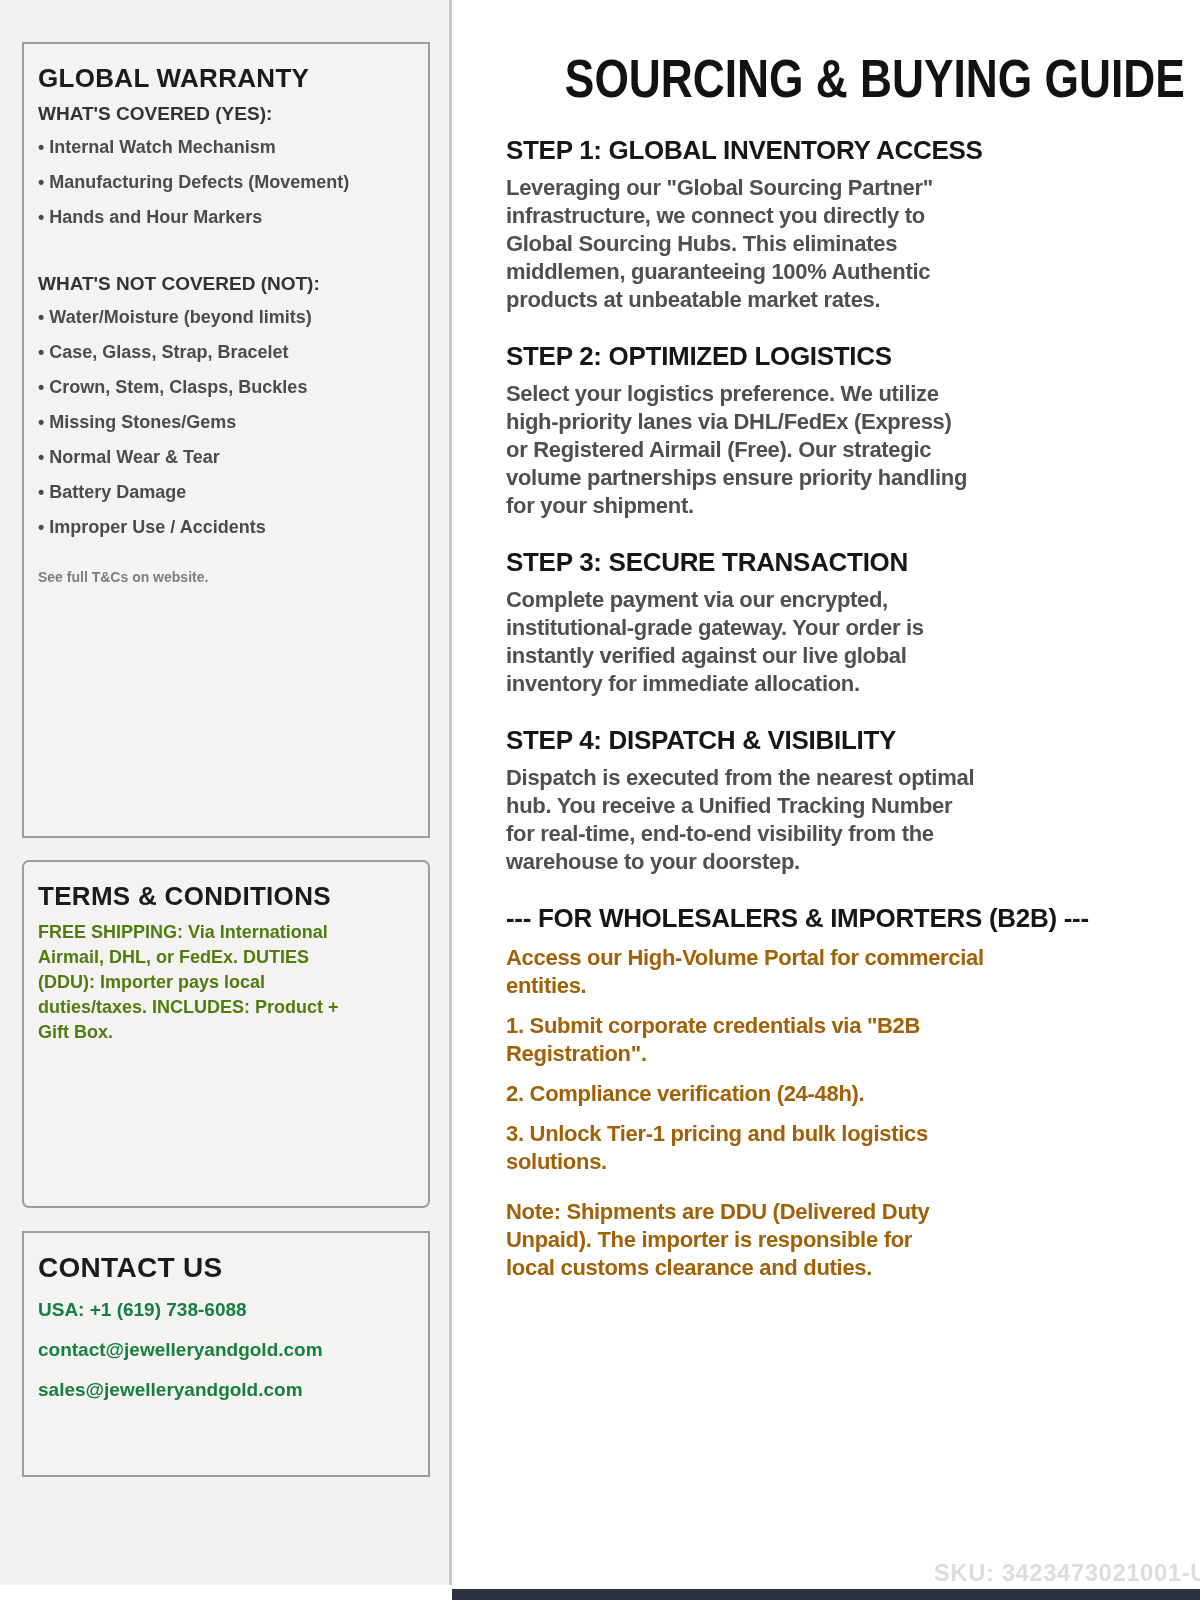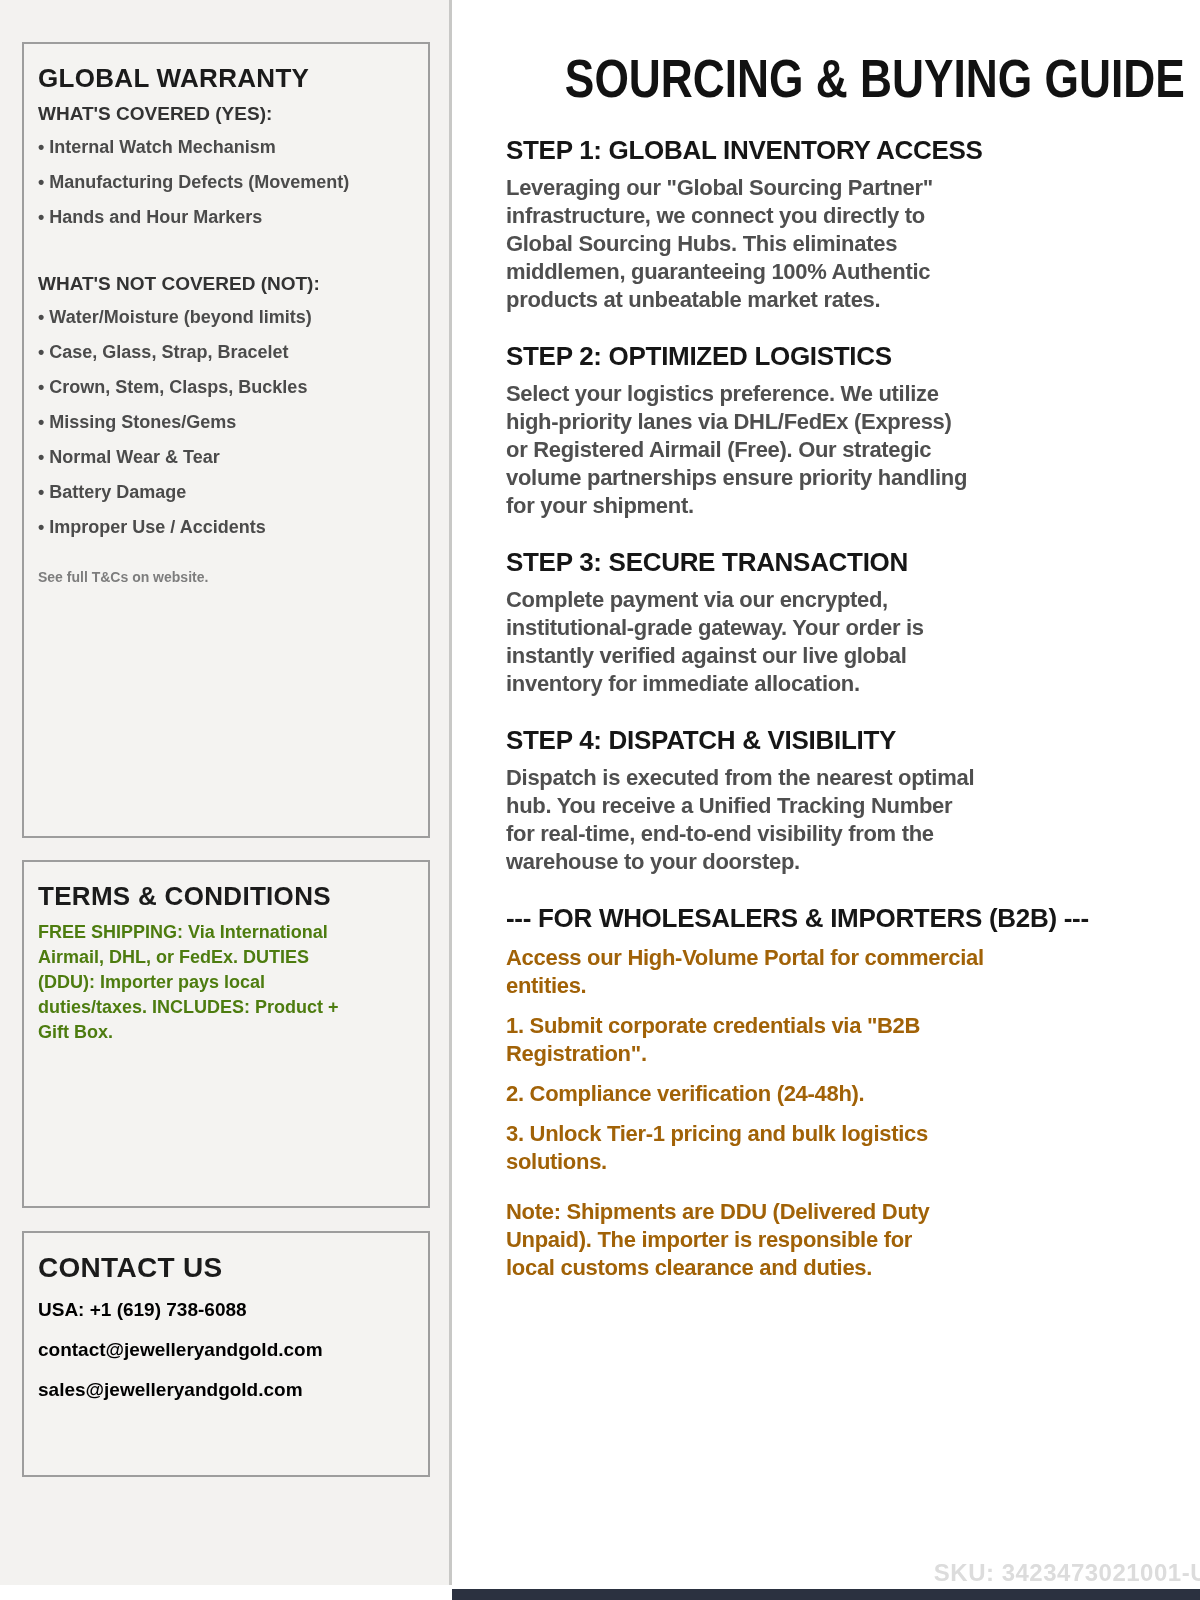--- a/index.html
+++ b/index.html
@@ -20,21 +20,21 @@
     box-sizing: border-box;
   }
   .panel {
     position: absolute; left: 22px; width: 408px;
     border: 2px solid #9d9d9d;
     box-sizing: border-box;
     padding: 18px 14px 0 14px;
     background: #f4f3f1;
   }
   .panel-warranty { top: 42px;  height: 796px; }
-  .panel-terms    { top: 860px; height: 348px; }
+  .panel-terms    { top: 860px; height: 348px; border-radius: 7px; }
   .panel-contact  { top: 1231px; height: 246px; }
 
   .panel-title {
     margin: 0 0 8px 0;
     font-size: 26px; line-height: 32px; font-weight: 800;
     color: #1b1b1b; letter-spacing: 0.3px;
   }
   .panel-contact .panel-title { font-size: 28px; line-height: 34px; margin-bottom: 14px; }
 
   .sub-title {
@@ -59,21 +59,21 @@
 
   .terms-body {
     margin: 0;
     font-size: 18px; line-height: 25px; font-weight: 700;
     color: #4d7c0f;
     white-space: pre-line;
   }
 
   .contact-line {
     font-size: 19px; line-height: 22px; font-weight: 700;
-    color: #000000; margin: 0 0 18px 0;
+    color: #15803d; margin: 0 0 18px 0;
   }
 
   
   .main {
     position: absolute; left: 452px; top: 0;
     width: 748px; height: 1600px;
     background: #ffffff;
   }
   .main-inner { padding: 50px 40px 0 54px; }
 

